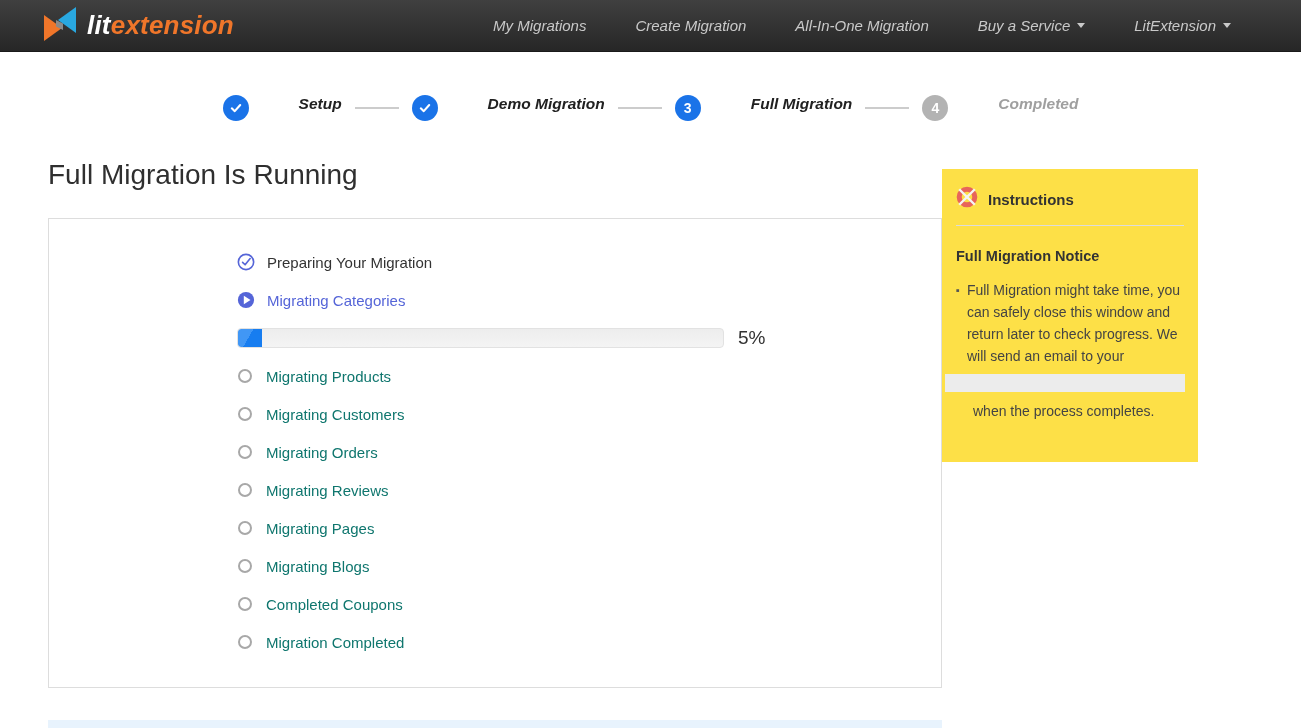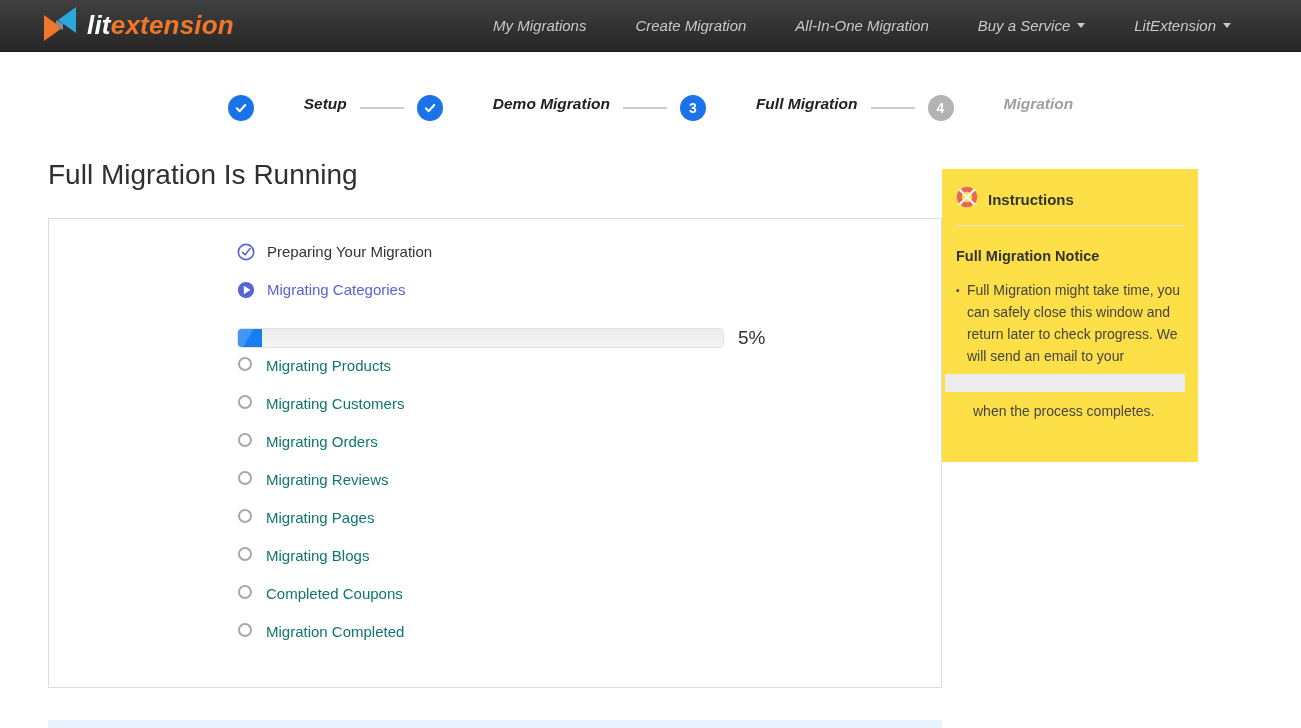--- a/index.html
+++ b/index.html
@@ -37,21 +37,21 @@
   
   .content { display: flex; margin: 37px 48px 0 48px; align-items: flex-start; }
   .col-main { width: 894px; flex: none; }
   .col-side { width: 256px; flex: none; margin-top: 11px; }
 
   .page-title { font-size: 28px; font-weight: 400; color: #2f2f2f; line-height: 34px; }
 
   
   .card { margin-top: 26px; width: 894px; height: 470px; background: #fff;
     border: 1px solid #ddd; padding: 24px 0 0 188px; }
-  .mstep { height: 38px; display: flex; }
+  .mstep { height: 38px; display: flex; align-items: center; }
   .micon { width: 18px; height: 18px; flex: none; display: flex; align-items: center;
     justify-content: center; margin-right: 12px; }
   .circle-pending { width: 14px; height: 14px; border: 2px solid #a8a8a8;
     border-radius: 50%; display: inline-block; margin: 0 14px 0 1px; flex: none; }
   .mlabel { font-size: 15px; }
   .mstep.done .mlabel { color: #333; }
   .mstep.active .mlabel { color: #5565d8; }
   .mstep.pending .mlabel { color: #0f766e; }
 
   .progress-row { height: 38px; display: flex; align-items: center; }
@@ -126,21 +126,21 @@
     <span class="step-label">Demo Migration</span>
   </div>
   <span class="step-line"></span>
   <div class="step">
     <span class="step-circle blue">3</span>
     <span class="step-label">Full Migration</span>
   </div>
   <span class="step-line"></span>
   <div class="step">
     <span class="step-circle gray">4</span>
-    <span class="step-label muted">Migration</span>
+    <span class="step-label muted">Completed</span>
   </div>
 </div>
 
 <div class="content">
   <div class="col-main">
     <h1 class="page-title">Full Migration Is Running</h1>
 
     <div class="card">
       <div class="mstep done">
         <span class="micon">

